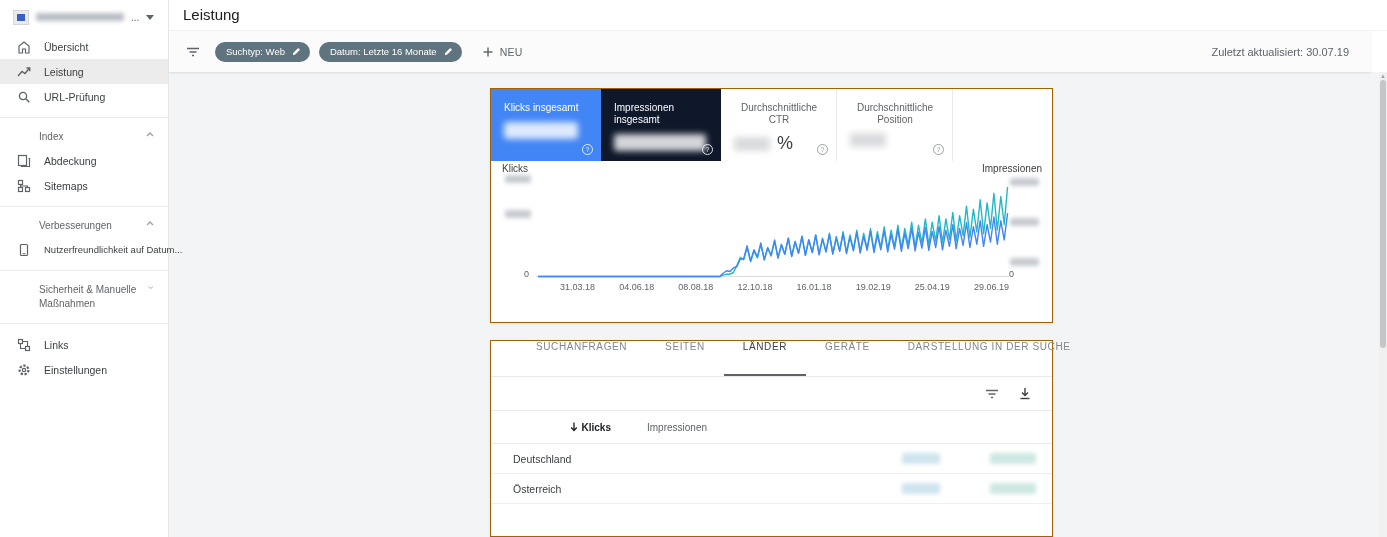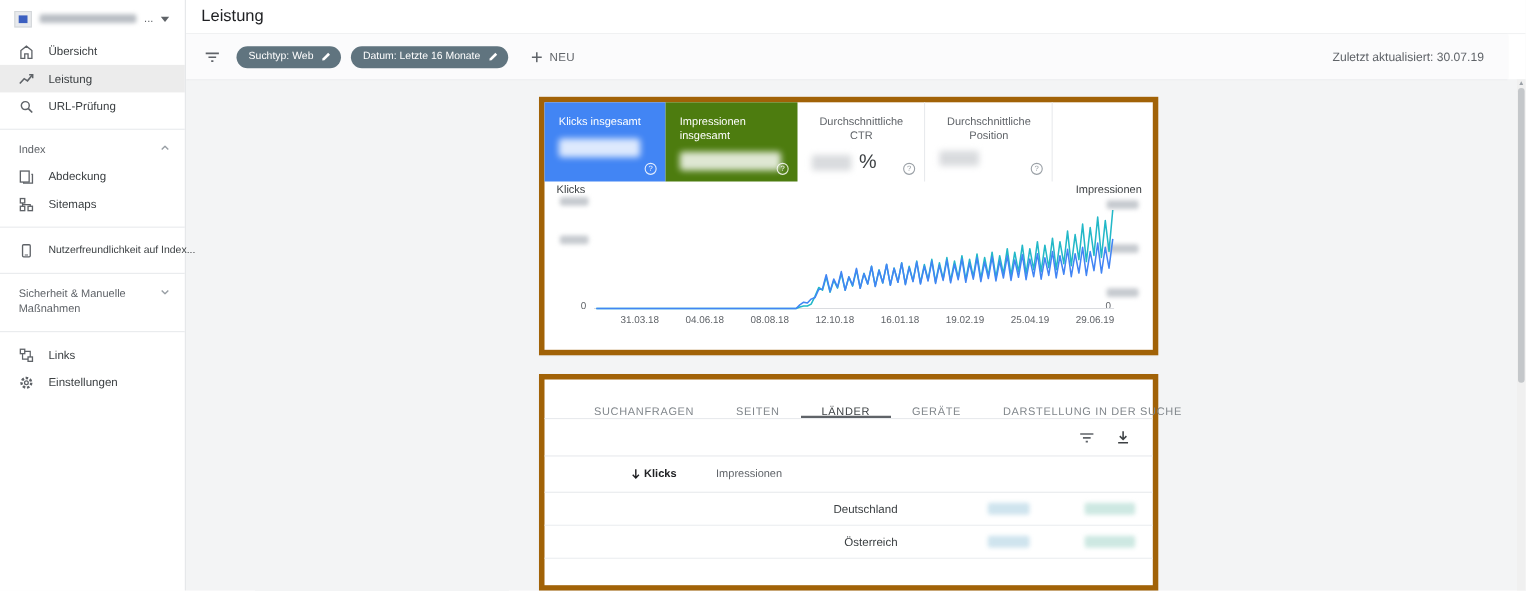--- a/index.html
+++ b/index.html
@@ -31,21 +31,21 @@
     height:25px; display:flex; align-items:center; gap:13px;
     padding-left:17px; font-size:10.5px; color:#3c4043; cursor:pointer; white-space:nowrap;
   }
   .nav-item.selected { background:#ececec; }
   .nav-icon { width:14px; height:14px; flex:0 0 14px; }
   .sb-divider { border-top:1px solid #e8eaed; margin:8px 0; }
   .section-header {
     display:flex; align-items:flex-start; justify-content:space-between;
     padding:4px 14px 4px 17px; font-size:10px; color:#5f6368; cursor:pointer;
   }
-  .section-header .sec-label { line-height:14px; max-width:118px; }
+  .section-header .sec-label { line-height:14px; max-width:118px;margin-left:22px; }
   .chev { margin-top:2px; }
 
   
   .topbar {
     position:absolute; left:169px; top:0; right:0; height:31px;
     background:#fff; border-bottom:1px solid #f1f2f3;
   }
   .page-title { font-size:15px; color:#202124; line-height:30px; padding-left:14px; }
 
   .filterbar {
@@ -61,32 +61,32 @@
   .chips { display:flex; gap:9px; margin-left:15px; }
   .new-btn { display:flex; align-items:center; gap:7px; margin-left:21px;
     font-size:10.5px; color:#5f6368; letter-spacing:0.3px; cursor:pointer; }
   .last-updated { margin-left:auto; margin-right:22px; font-size:11px; color:#5f6368; }
 
   
   .main-bg { position:absolute; left:169px; top:72px; right:0; bottom:0; background:#f3f4f5; }
 
   
   .card {
-    position:absolute; background:#fff; border:5px solid #a16207;
+    position:absolute; background:#fff; border:1px solid #a16207;
     box-shadow:0 1px 2px rgba(60,64,67,0.12);
   }
   .overview-card { left:490px; top:88px; width:563px; height:235px; }
   .table-card { left:490px; top:340px; width:563px; height:197px; }
 
   
   .metrics-row { display:flex; height:72px; }
   .metric { position:relative; padding:13px 12px 0 13px; }
   .metric .m-label { font-size:10px; line-height:12px; }
   .metric-klicks { width:110px; background:#4285f4; color:#fff; cursor:pointer; }
-  .metric-impr { width:120px; background:#4d7c0f; color:#fff; cursor:pointer; }
+  .metric-impr { width:120px; background:#0f172a; color:#fff; cursor:pointer; }
   .metric-white { width:116px; color:#5f6368; border-right:1px solid #e8eaed; cursor:pointer;text-align:center; }
   .metric-empty { flex:1; }
   .m-blur-light { width:74px; height:17px; margin-top:8px; background:rgba(255,255,255,0.82);
     border-radius:3px; filter:blur(3px); }
   .metric-impr .m-blur-light { width:92px; }
   .m-blur-gray { width:36px; height:14px; background:#d9dbde; border-radius:2px; filter:blur(3px); }
   .m-value-row { display:flex; align-items:center; gap:7px; margin-top:7px; }
   .m-unit { font-size:18px; color:#3c4043; }
   .help-icon {
     position:absolute; right:8px; bottom:6px; width:11px; height:11px;
@@ -103,34 +103,34 @@
   .axis-label.right { right:10px; top:2px; }
   .tick-blur { position:absolute; height:8px; background:#c6cacf; border-radius:2px; filter:blur(2px); }
   .zero-label { position:absolute; font-size:9px; color:#5f6368; }
   .chart-svg-wrap { position:absolute; left:45px; top:5px; width:473px; height:112px; }
   .x-ticks { position:absolute; left:45px; top:121px; width:473px; display:flex; }
   .x-ticks span { flex:1; text-align:right; font-size:9px; color:#5f6368; }
 
   
   .tabs { height:36px; display:flex; align-items:stretch; border-bottom:1px solid #e8eaed; padding:0 26px; }
   .tab {
-    display:flex; align-items:flex-end; padding:0 19px; font-size:10px;
+    display:flex; align-items:flex-start; padding:0 19px; font-size:10px;
     letter-spacing:0.6px; color:#80868b; cursor:pointer; white-space:nowrap;
   }
   .tab.active { color:#3c4043; box-shadow: inset 0 -2px 0 #5f6368; }
   .tbl-toolbar { height:34px; display:flex; align-items:center; justify-content:flex-end;
     gap:20px; padding-right:21px; border-bottom:1px solid #e8eaed; }
   .thead { height:33px; display:flex; align-items:center; font-size:10px; color:#5f6368;
     border-bottom:1px solid #e8eaed; }
   .col-land { flex:1; padding-left:22px; }
   .col-klicks { width:120px; display:flex; justify-content:flex-end; align-items:center; gap:4px;
     color:#202124; font-weight:bold; cursor:pointer; }
   .col-impr { width:112px; text-align:right; padding-right:16px; cursor:pointer; }
   .trow { height:30px; display:flex; align-items:center; border-bottom:1px solid #eceef0;
-    font-size:10.5px; color:#3c4043; cursor:pointer;text-align:right; }
+    font-size:10.5px; color:#3c4043; cursor:pointer; }
   .v-blur-k { width:38px; height:11px; background:#cfe4ee; border-radius:2px; filter:blur(2px); }
   .v-blur-i { width:46px; height:11px; background:#cde8e2; border-radius:2px; filter:blur(2px); }
   .cell-k { width:120px; display:flex; justify-content:flex-end; }
   .cell-i { width:112px; display:flex; justify-content:flex-end; padding-right:16px; }
 
   
   .vscroll { position:absolute; right:0; top:72px; width:8px; bottom:0; background:#f0f0f0; z-index:6; }
   .vscroll-thumb { position:absolute; top:8px; left:1px; width:6px; height:268px; background:#c4c7ca; border-radius:3px; }
   .vscroll-arrow { position:absolute; top:1px; left:1px; font-size:6px; color:#9aa0a6; }
 </style>
@@ -191,26 +191,32 @@
           <rect x="1.5" y="1.5" width="4" height="4" fill="none" stroke="#5f6368" stroke-width="1.2"></rect>
           <rect x="1.5" y="8.5" width="4" height="4" fill="none" stroke="#5f6368" stroke-width="1.2"></rect>
           <rect x="8.5" y="8.5" width="4" height="4" fill="none" stroke="#5f6368" stroke-width="1.2"></rect>
           <path d="M3.5 5.5 V7 H10.5 V8.5 M3.5 7 V8.5" fill="none" stroke="#5f6368" stroke-width="1.1"></path>
         </svg>
       <span>Sitemaps</span>
     </div>
 
     <div class="sb-divider"></div>
 
+    <div class="section-header">
+      <span class="sec-label">Verbesserungen</span>
+      <svg class="chev" width="8" height="5" viewBox="0 0 8 5">
+          <polyline points="1,4 4,1 7,4" fill="none" stroke="#9aa0a6" stroke-width="1.3"></polyline>
+        </svg>
+    </div>
     <div class="nav-item" style="font-size:9.5px">
       <svg class="nav-icon" viewBox="0 0 14 14">
           <rect x="3.5" y="1.5" width="7" height="11" rx="1" fill="none" stroke="#5f6368" stroke-width="1.2"></rect>
           <line x1="5.5" y1="10.8" x2="8.5" y2="10.8" stroke="#5f6368" stroke-width="1"></line>
         </svg>
-      <span>Nutzerfreundlichkeit auf Index...</span>
+      <span>Nutzerfreundlichkeit auf Datum...</span>
     </div>
 
     <div class="sb-divider"></div>
 
     <div class="section-header">
       <span class="sec-label">Sicherheit &amp; Manuelle Maßnahmen</span>
       <svg class="chev" width="8" height="5" viewBox="0 0 8 5">
           <polyline points="1,1 4,4 7,1" fill="none" stroke="#9aa0a6" stroke-width="1.3"></polyline>
         </svg>
     </div>

